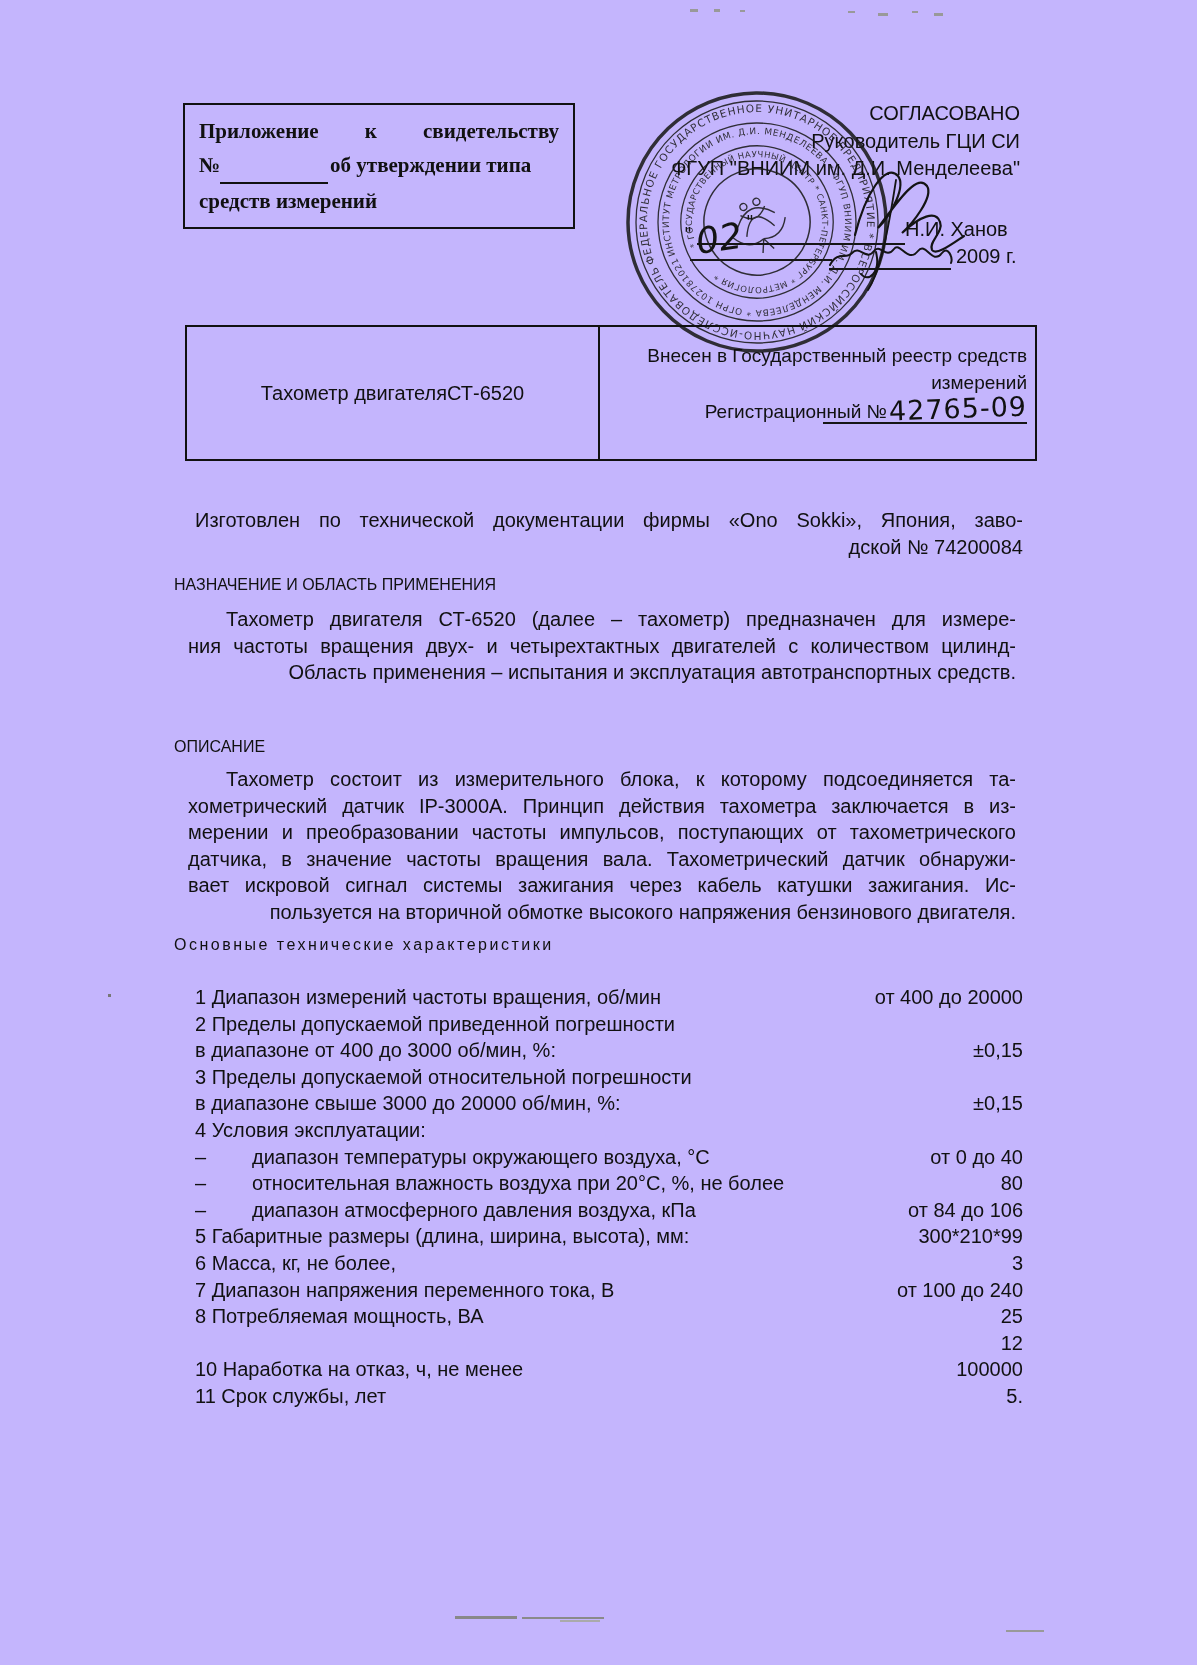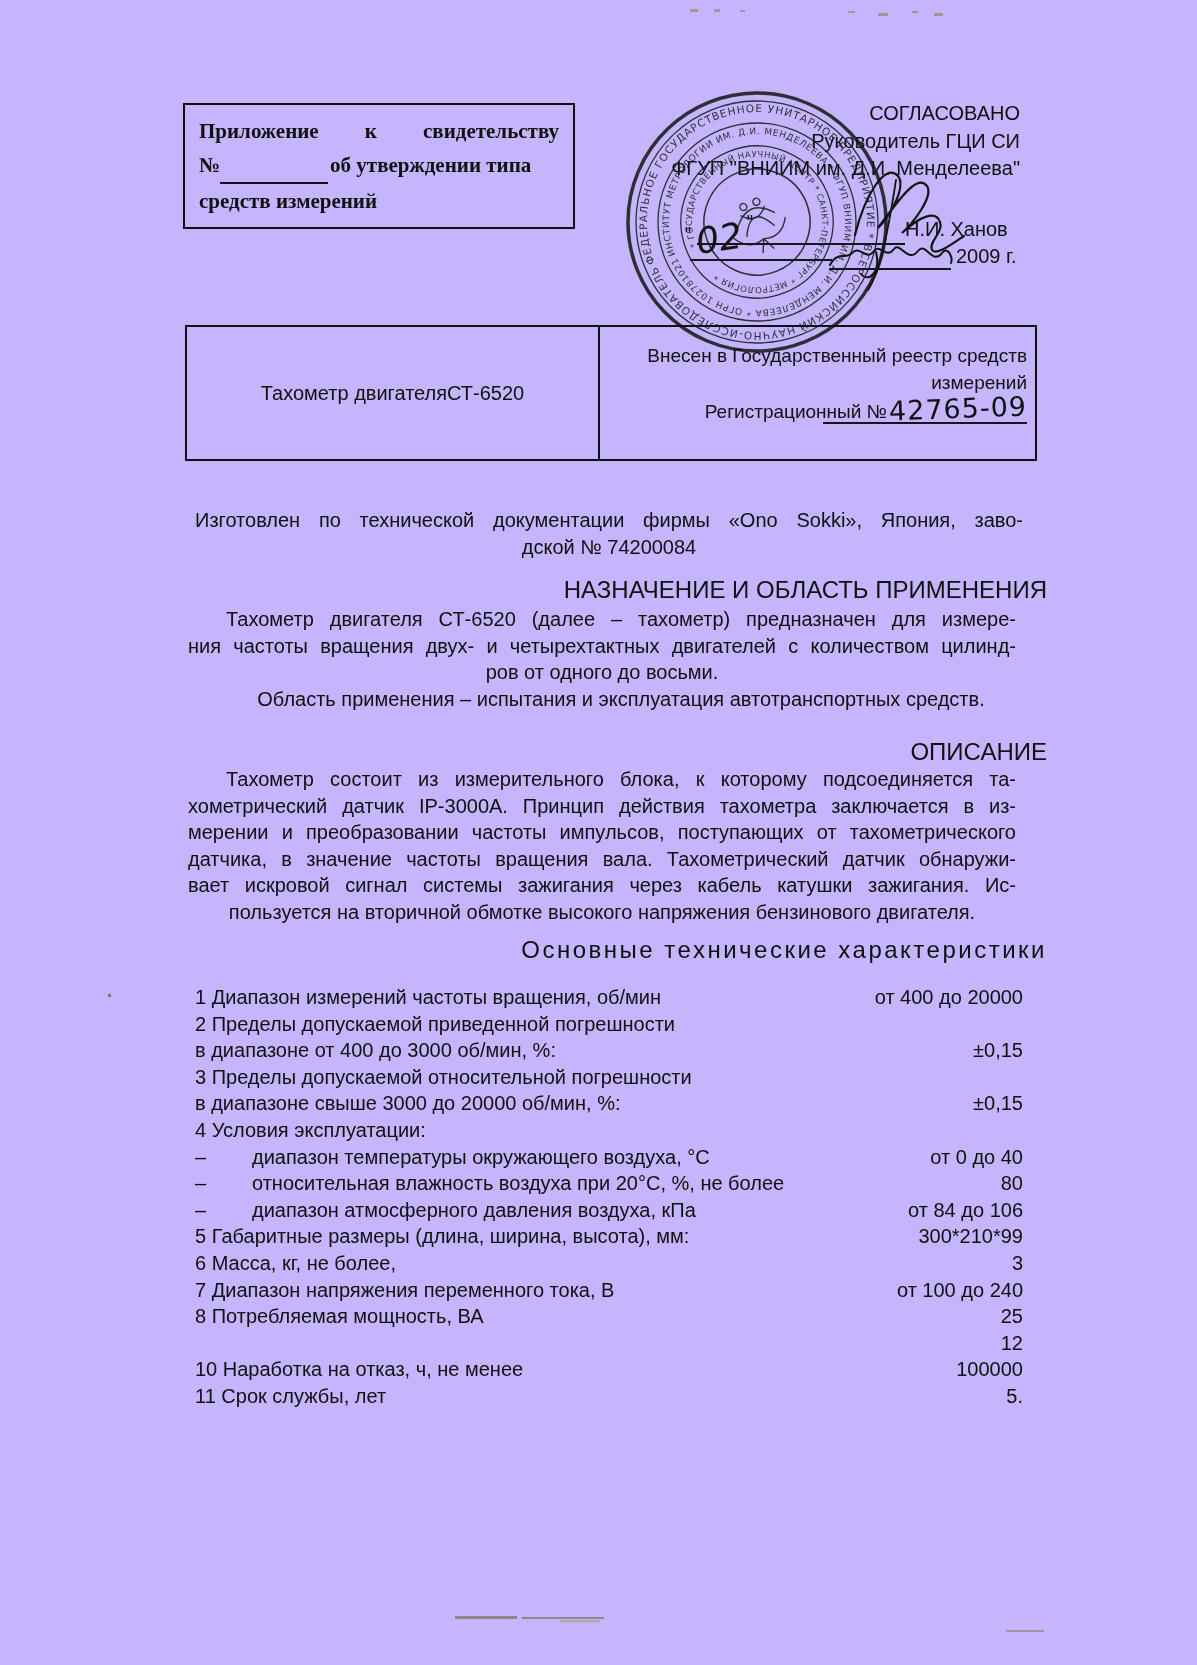--- a/index.html
+++ b/index.html
@@ -29,24 +29,24 @@
   .reg-table{left:185px;top:325px;width:852px;height:136px;border:2px solid #111;box-sizing:border-box;display:flex;}
   .reg-left{width:413px;border-right:2px solid #111;box-sizing:border-box;display:flex;flex-direction:row;
             justify-content:center;align-items:center;font-size:20px;line-height:27px;}
   .reg-right{flex:1;padding:16px 8px 0 11px;font-size:19px;line-height:26.5px;text-align:right;}
   .reg-number{font-family:"DejaVu Sans",sans-serif;font-size:27px;letter-spacing:1px;display:inline-block;
               transform:rotate(-2deg);margin-left:2px;}
   .reg-underline{display:inline-block;width:200px;border-bottom:2px solid #161616;position:relative;top:-4px;margin-left:-204px;padding-left:204px;box-sizing:border-box;}
 
   
   .made{left:195px;top:507px;width:828px;font-size:20px;line-height:27px;}
-  .sec-title{left:193px;width:854px;text-align:right;font-size:24px;}
+  .sec-title{left:174px;width:854px;text-align:left;font-size:16px;}
   .spaced{letter-spacing:2.5px;}
   .para{left:188px;width:828px;font-size:20px;line-height:26.5px;}
-  .pline{text-align:center;}
+  .pline{text-align:right;}
   .pline.just{text-align:justify;text-align-last:justify;}
   .pline.indent{text-indent:38px;}
 
   
   .specs{left:195px;top:984px;width:828px;font-size:20px;}
   .spec-row{display:flex;height:26.6px;line-height:26.6px;white-space:nowrap;}
   .spec-dash{width:57px;flex:none;}
   .spec-value{margin-left:auto;text-align:left;}
 
   
@@ -146,21 +146,20 @@
 
   <div class="abs made">
     <div class="pline just">Изготовлен по технической документации фирмы «Ono Sokki», Япония, заво-</div>
     <div class="pline">дской № 74200084</div>
   </div>
 
   <div class="abs sec-title" style="top:576px;">НАЗНАЧЕНИЕ И ОБЛАСТЬ ПРИМЕНЕНИЯ</div>
   <div class="abs para" style="top:606px;" id="purpose-lines">
       <div class="pline indent just">Тахометр двигателя СТ-6520 (далее – тахометр) предназначен для измере-</div>
       <div class="pline just">ния частоты вращения двух- и четырехтактных двигателей с количеством цилинд-</div>
-      <div class="pline">ров от одного до восьми.</div>
       <div class="pline indent">Область применения – испытания и эксплуатация автотранспортных средств.</div>
     </div>
 
   <div class="abs sec-title" style="top:738px;">ОПИСАНИЕ</div>
   <div class="abs para" style="top:766px;" id="description-lines">
       <div class="pline indent just">Тахометр состоит из измерительного блока, к которому подсоединяется та-</div>
       <div class="pline just">хометрический датчик IP-3000A. Принцип действия тахометра заключается в из-</div>
       <div class="pline just">мерении и преобразовании частоты импульсов, поступающих от тахометрического</div>
       <div class="pline just">датчика, в значение частоты вращения вала. Тахометрический датчик обнаружи-</div>
       <div class="pline just">вает искровой сигнал системы зажигания через кабель катушки зажигания. Ис-</div>

